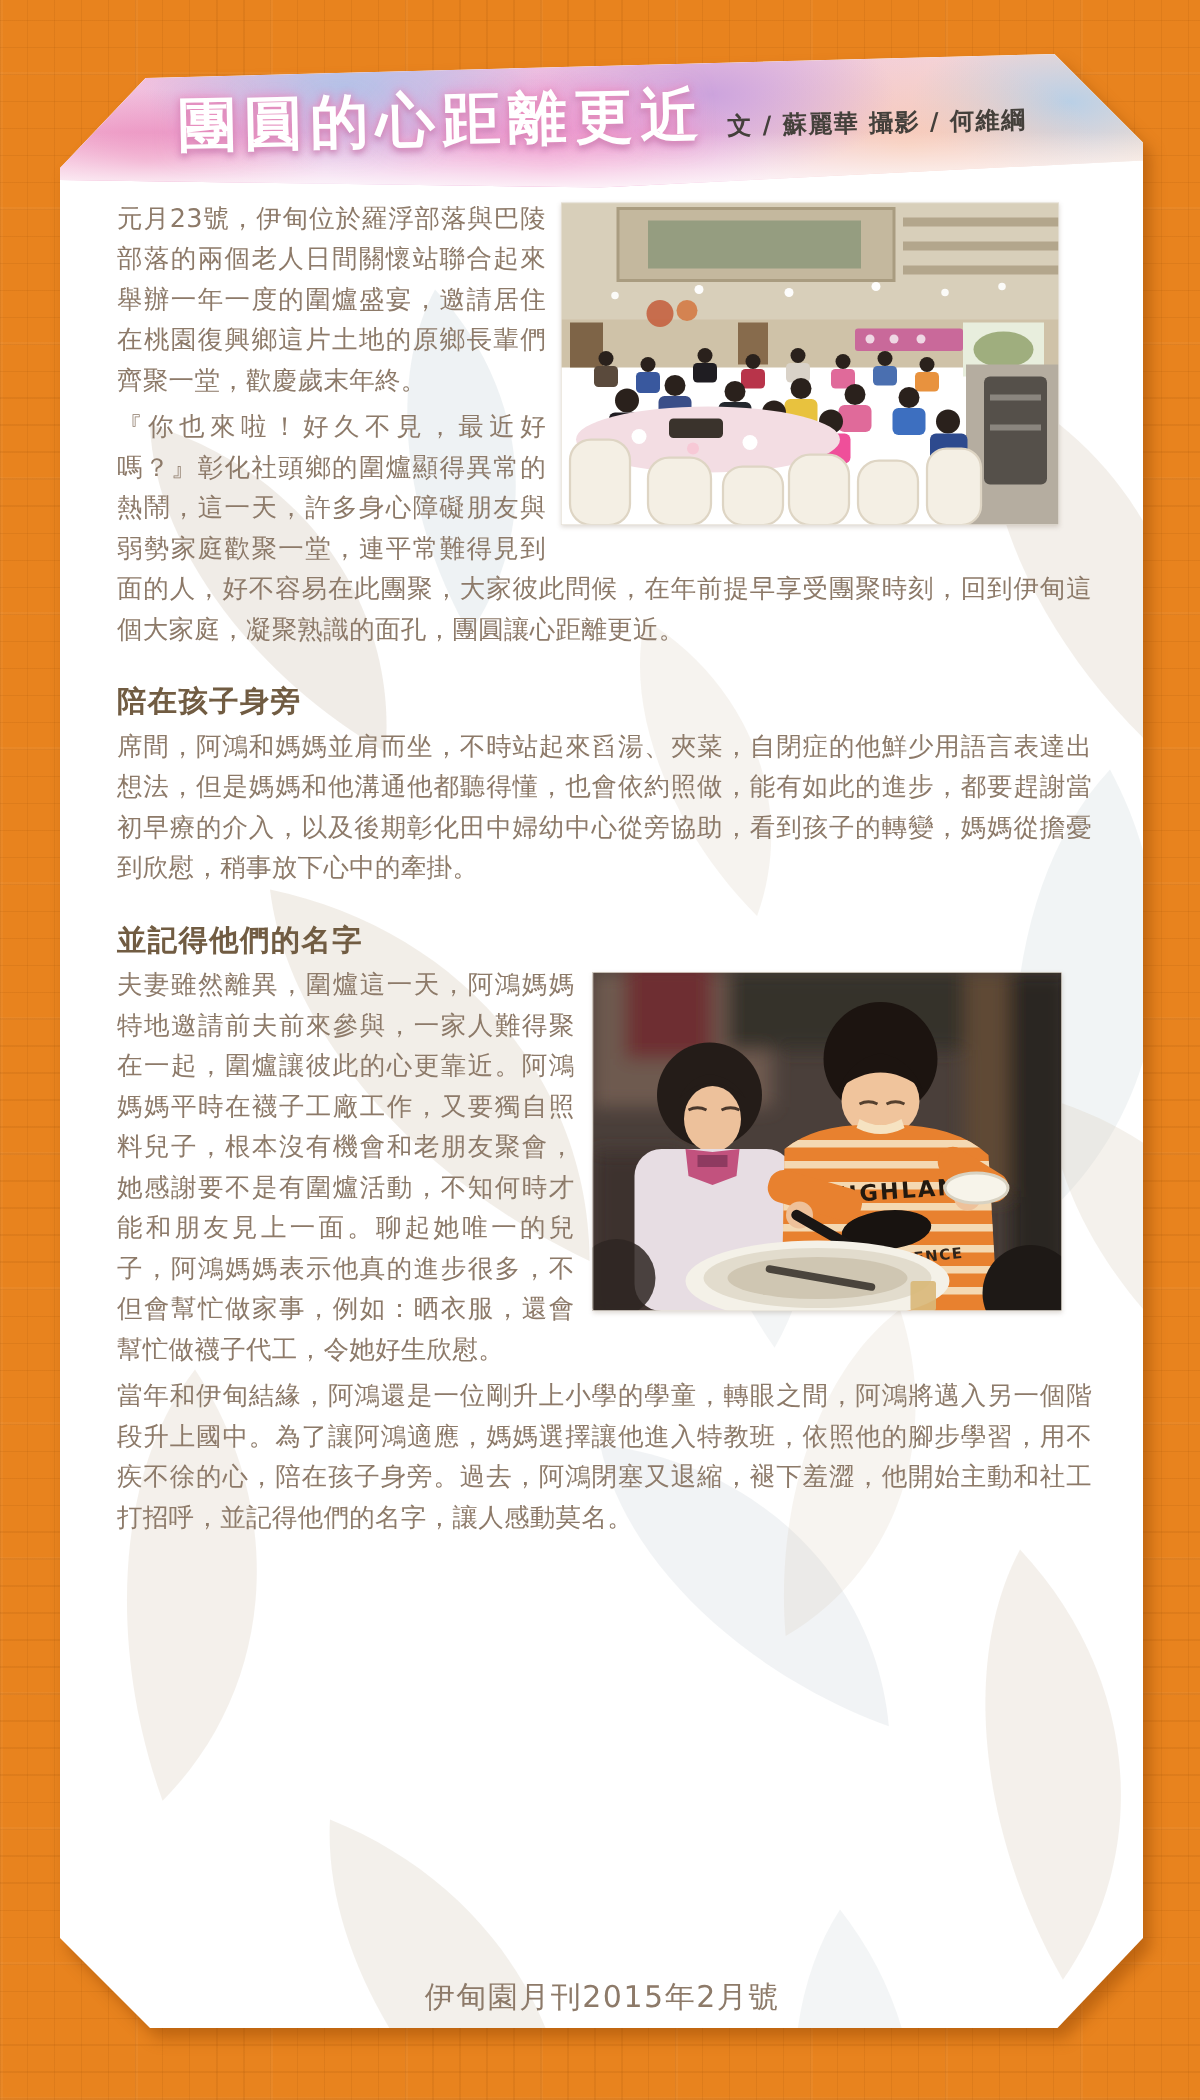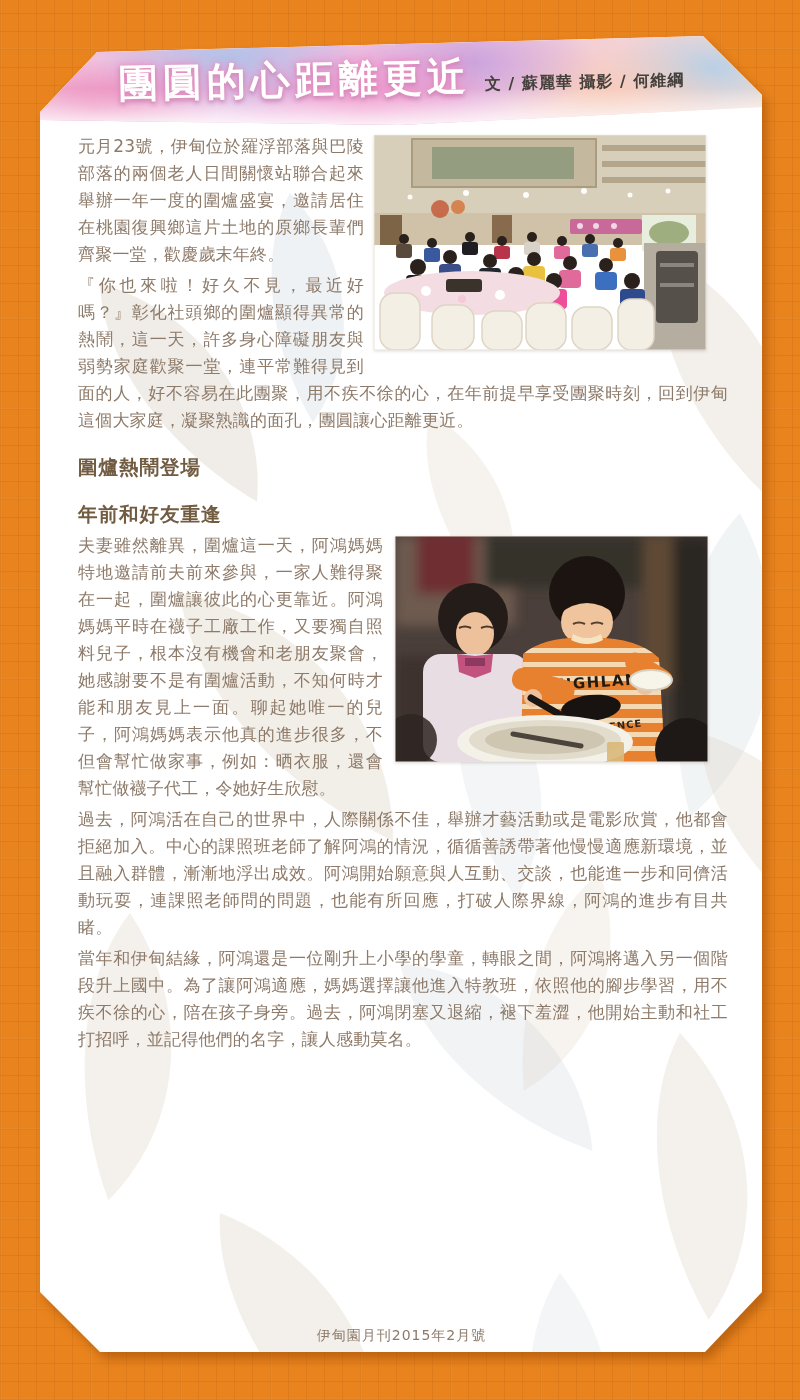--- a/index.html
+++ b/index.html
@@ -59,21 +59,21 @@
   .content h2{
     margin:21px 0 4px 0;font-size:19.5px;line-height:26px;
     color:#715c42;font-weight:bold;letter-spacing:1px;
   }
   figure{margin:0;}
   .photo-1{float:right;width:332px;height:215px;margin:2px 22px 8px 10px;}
   .photo-2{float:right;width:313px;height:226px;margin:4px 20px 8px 12px;}
   .photo-1 svg,.photo-2 svg{display:block;width:100%;height:100%;box-shadow:0 1px 3px rgba(120,100,80,.25);}
   .footer{
     position:absolute;left:0;bottom:9px;width:723px;z-index:2;
-    text-align:center;font-size:14px;color:#8d7a69;letter-spacing:1px;
+    text-align:center;font-size:20px;color:#8d7a69;letter-spacing:1px;
   }
 </style>
 </head>
 <body>
 
 <div class="panel-wrap">
   <div class="panel">
 
     <svg class="watermark" width="723" height="1321" viewBox="0 0 723 1321">
       <defs>
@@ -182,29 +182,30 @@
               <rect x="58" y="170" width="42" height="45" rx="14"></rect>
               <rect x="108" y="176" width="40" height="39" rx="13"></rect>
               <rect x="152" y="168" width="40" height="47" rx="14"></rect>
               <rect x="198" y="172" width="40" height="43" rx="14"></rect>
               <rect x="244" y="164" width="36" height="51" rx="13"></rect>
             </g>
             <rect x="0" y="0" width="332" height="215" fill="none" stroke="#e7e2d8" stroke-width="1"></rect>
           </svg>
         </figure>
         <p>元月23號，伊甸位於羅浮部落與巴陵部落的兩個老人日間關懷站聯合起來舉辦一年一度的圍爐盛宴，邀請居住在桃園復興鄉這片土地的原鄉長輩們齊聚一堂，歡慶歲末年終。</p>
-        <p>『你也來啦！好久不見，最近好嗎？』彰化社頭鄉的圍爐顯得異常的熱鬧，這一天，許多身心障礙朋友與弱勢家庭歡聚一堂，連平常難得見到面的人，好不容易在此團聚，用不疾不徐的心，在年前提早享受團聚時刻，回到伊甸這個大家庭，凝聚熟識的面孔，團圓讓心距離更近。</p>
-      </div>
-
-      <div>
-        <h2>圍爐熱鬧登場</h2>
-      </div>
-
-      <div>
-        <h2>年前和好友重逢</h2>
+        <p>『你也來啦！好久不見，最近好嗎？』彰化社頭鄉的圍爐顯得異常的熱鬧，這一天，許多身心障礙朋友與弱勢家庭歡聚一堂，連平常難得見到面的人，好不容易在此團聚，大家彼此問候，在年前提早享受團聚時刻，回到伊甸這個大家庭，凝聚熟識的面孔，團圓讓心距離更近。</p>
+      </div>
+
+      <div>
+        <h2>陪在孩子身旁</h2>
+        <p>席間，阿鴻和媽媽並肩而坐，不時站起來舀湯、夾菜，自閉症的他鮮少用語言表達出想法，但是媽媽和他溝通他都聽得懂，也會依約照做，能有如此的進步，都要趕謝當初早療的介入，以及後期彰化田中婦幼中心從旁協助，看到孩子的轉變，媽媽從擔憂到欣慰，稍事放下心中的牽掛。</p>
+      </div>
+
+      <div>
+        <h2>並記得他們的名字</h2>
         <figure class="photo-2">
           <svg viewBox="0 0 313 226" preserveAspectRatio="none">
             <defs>
               <clipPath id="shirtClip">
                 <path d="M128 118 Q150 100 192 102 Q240 100 264 122 L270 226 L126 226 Z"></path>
               </clipPath>
               <filter id="blurBg">
                   <feGaussianBlur stdDeviation="6"></feGaussianBlur>
                 </filter>
             </defs>
@@ -256,21 +257,20 @@
             <ellipse cx="150" cy="204" rx="76" ry="20" fill="#e2dccd"></ellipse>
             <ellipse cx="150" cy="204" rx="60" ry="14" fill="#cfc6b2"></ellipse>
             <line x1="118" y1="198" x2="186" y2="210" stroke="#4a443c" stroke-width="5" stroke-linecap="round"></line>
             <rect x="212" y="206" width="17" height="20" rx="2" fill="#d9b97a" opacity=".92"></rect>
             <circle cx="292" cy="214" r="32" fill="#1e1916"></circle>
             <circle cx="16" cy="204" r="26" fill="#2e2622" opacity=".85"></circle>
             <rect x="0" y="0" width="313" height="226" fill="none" stroke="#e7e2d8" stroke-width="1"></rect>
           </svg>
         </figure>
         <p>夫妻雖然離異，圍爐這一天，阿鴻媽媽特地邀請前夫前來參與，一家人難得聚在一起，圍爐讓彼此的心更靠近。阿鴻媽媽平時在襪子工廠工作，又要獨自照料兒子，根本沒有機會和老朋友聚會，她感謝要不是有圍爐活動，不知何時才能和朋友見上一面。聊起她唯一的兒子，阿鴻媽媽表示他真的進步很多，不但會幫忙做家事，例如：晒衣服，還會幫忙做襪子代工，令她好生欣慰。</p>
-        <p>過去，阿鴻活在自己的世界中，人際關係不佳，舉辦才藝活動或是電影欣賞，他都會拒絕加入。中心的課照班老師了解阿鴻的情況，循循善誘帶著他慢慢適應新環境，並且融入群體，漸漸地浮出成效。阿鴻開始願意與人互動、交談，也能進一步和同儕活動玩耍，連課照老師問的問題，也能有所回應，打破人際界線，阿鴻的進步有目共睹。</p>
       </div>
 
       <div>
         <p>當年和伊甸結緣，阿鴻還是一位剛升上小學的學童，轉眼之間，阿鴻將邁入另一個階段升上國中。為了讓阿鴻適應，媽媽選擇讓他進入特教班，依照他的腳步學習，用不疾不徐的心，陪在孩子身旁。過去，阿鴻閉塞又退縮，褪下羞澀，他開始主動和社工打招呼，並記得他們的名字，讓人感動莫名。</p>
 
       </div>
 
     </div>
 
     <div class="footer">伊甸園月刊2015年2月號</div>

